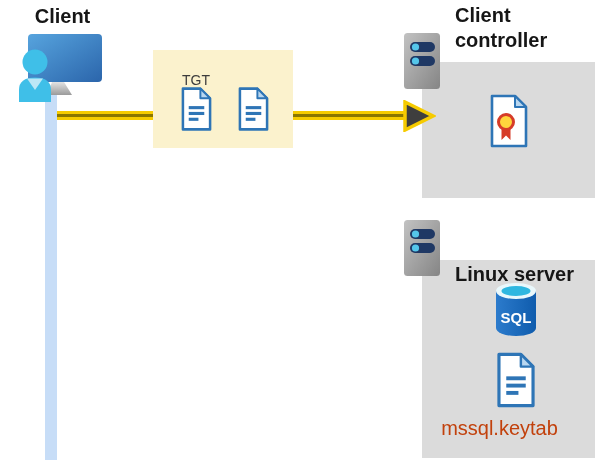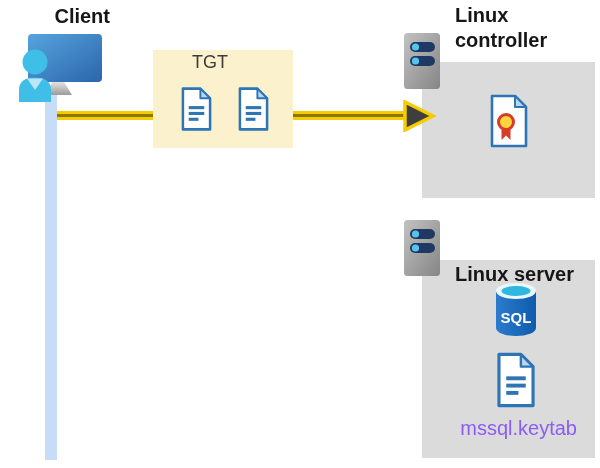--- a/index.html
+++ b/index.html
@@ -1,21 +1,21 @@
 <!DOCTYPE html>
 <html><head>
 <meta charset="utf-8">
 <style>
   html,body{margin:0;padding:0;background:#ffffff;}
   .stage{position:relative;width:600px;height:468px;background:#ffffff;overflow:hidden;
          font-family:"Liberation Sans","DejaVu Sans",sans-serif;}
   .abs{position:absolute;}
   .title{font-weight:bold;font-size:20px;color:#161616;line-height:25px;}
-  .small-label{font-size:18px;color:#3c3c3c;}
-  .center{text-align:right;}
+  .small-label{font-size:14px;color:#3c3c3c;margin-top:20px;}
+  .center{text-align:center;}
 
   .timeline{left:45px;top:94px;width:12px;height:366px;background:#c7ddf7;z-index:1;}
   .arrow-line{left:57px;top:111px;width:352px;height:9px;z-index:1;
     background:linear-gradient(180deg,#f6cb00 0,#f6cb00 3px,#8a7600 3px,#8a7600 6px,#f6cb00 6px,#f6cb00 9px);}
   .arrowhead{left:402px;top:100px;z-index:4;}
 
   .client-label{left:15px;top:4px;width:95px;z-index:3;}
   .client-icon{left:15px;top:30px;z-index:2;}
 
   .ticket-box{left:153px;top:50px;width:140px;height:98px;background:#fbf2cd;z-index:2;}
@@ -27,21 +27,21 @@
   .panel{background:#dbdbdb;z-index:1;}
   .dc-panel{left:422px;top:62px;width:173px;height:136px;}
   .linux-panel{left:422px;top:260px;width:173px;height:198px;}
   .dc-server{left:403px;top:32px;z-index:2;}
   .linux-server{left:403px;top:219px;z-index:2;}
   .dc-title{left:455px;top:3px;width:145px;z-index:3;}
   .linux-title{left:455px;top:229px;width:140px;z-index:3;margin-top:33px;}
   .cert-icon{left:489px;top:94px;z-index:2;}
   .sql-icon{left:494px;top:282px;z-index:2;}
   .keytab-doc{left:495px;top:352px;z-index:2;}
-  .keytab-label{left:422px;top:417px;width:155px;font-size:20px;color:#8b5cf6;z-index:3;}
+  .keytab-label{left:422px;top:417px;width:155px;font-size:20px;color:#c2410c;z-index:3;}
 </style>
 </head>
 <body>
 
 <div class="stage">
 
   <div class="abs timeline"></div>
 
   <div class="abs arrow-line"></div>
   <svg class="abs arrowhead" width="34" height="32" viewBox="0 0 34 32">
@@ -80,21 +80,21 @@
   </svg>
   <svg class="abs spn-doc" width="33" height="46" viewBox="0 0 34 46">
     <path d="M3,2 H21 L31,12 V44 H3 Z" fill="#ffffff" stroke="#2e75b6" stroke-width="2.6" stroke-linejoin="round"></path>
     <path d="M21,2 V12 H31 Z" fill="#b9d7f0" stroke="#2e75b6" stroke-width="2" stroke-linejoin="round"></path>
     <rect x="9" y="20" width="16" height="3.2" fill="#2e75b6"></rect>
     <rect x="9" y="26" width="16" height="3.2" fill="#2e75b6"></rect>
     <rect x="9" y="32" width="10" height="3.2" fill="#2e75b6"></rect>
   </svg>
 
   <div class="abs panel dc-panel"></div>
-  <div class="abs title dc-title">Linux controller</div>
+  <div class="abs title dc-title">Client controller</div>
 
   <svg class="abs dc-server" width="38" height="58" viewBox="0 0 38 58">
     <defs>
       <linearGradient id="gSrv1" x1="0" y1="0" x2="1" y2="1">
         <stop offset="0" stop-color="#c2c2c2"></stop>
           <stop offset="1" stop-color="#858585"></stop>
       </linearGradient>
     </defs>
     <rect x="1" y="1" width="36" height="56" rx="3.5" fill="url(#gSrv1)"></rect>
     <rect x="7" y="10" width="25" height="10" rx="5" fill="#1f3864"></rect>

